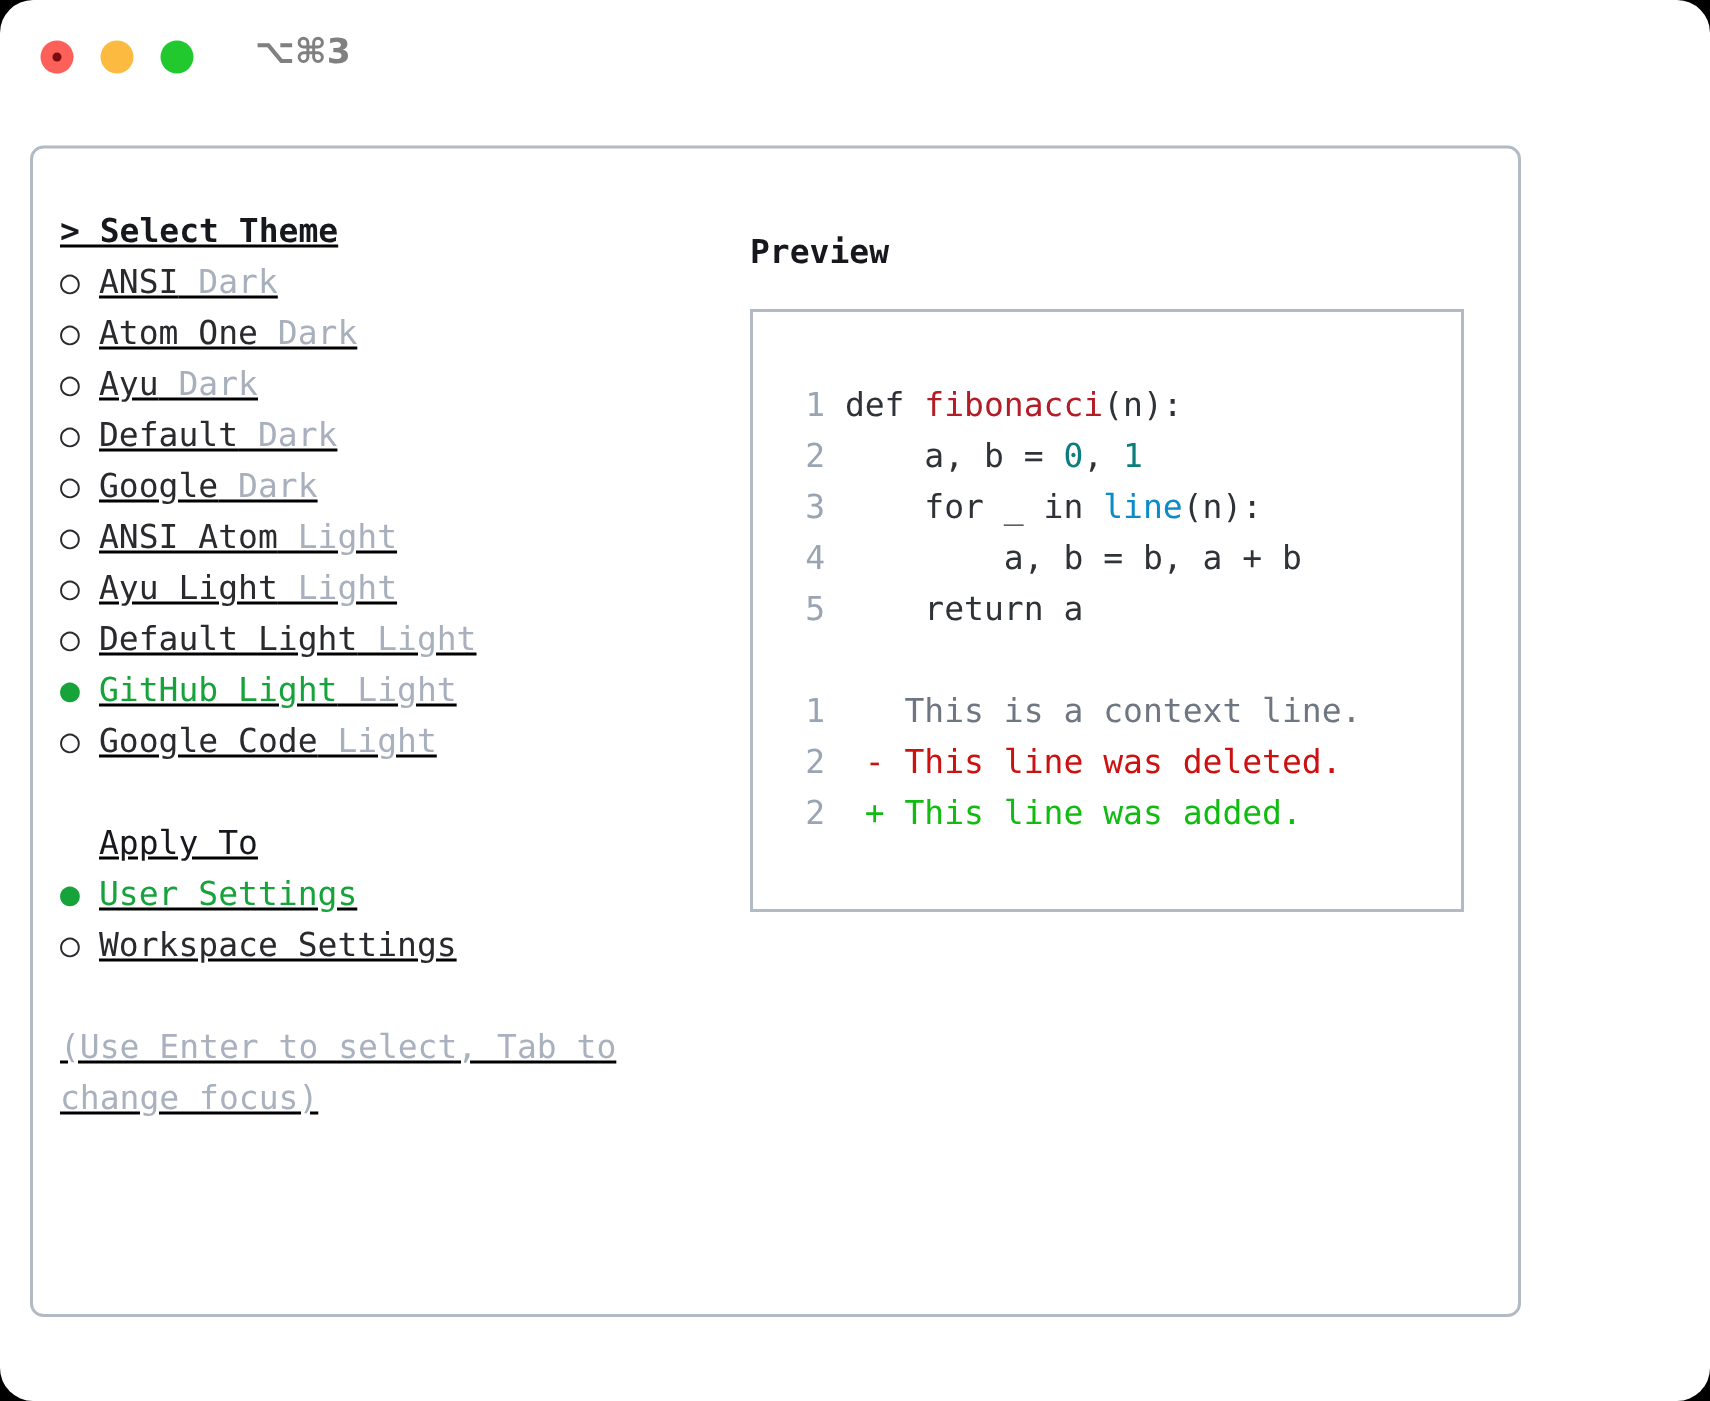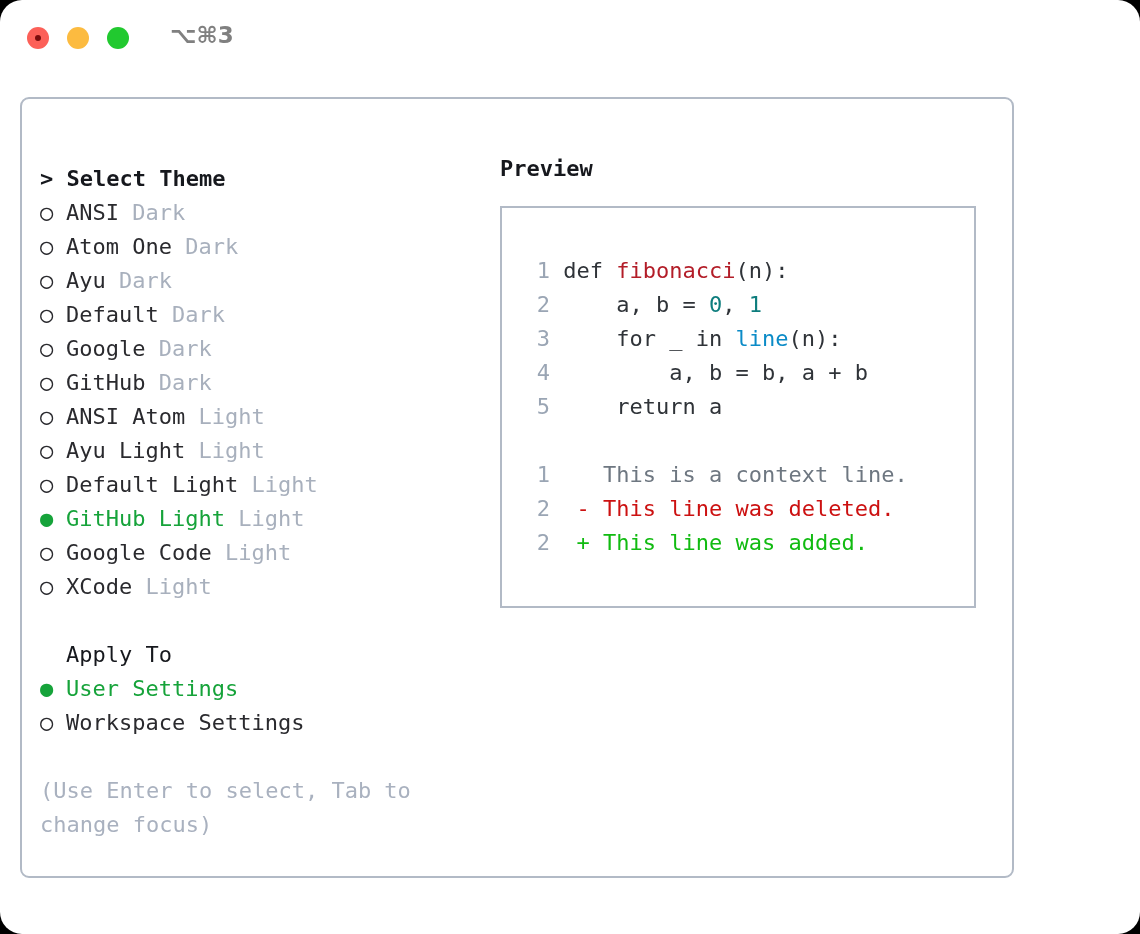--- a/index.html
+++ b/index.html
@@ -75,22 +75,23 @@
     border: 2px solid #b2bac6;
     border-radius: 9px;
     box-sizing: border-box;
     background: #ffffff;
   }
 
   
   .left-col {
     position: absolute;
     left: 18px;
-    top: 63px;
+    top: 39px;
     width: 440px;
+    text-decoration: underline;
   }
 
   .list-head {
     font-size: 22px;
     font-weight: 700;
     color: #16181d;
     line-height: 34px;
     white-space: pre;
   }
 
@@ -190,27 +191,25 @@
 
     <div class="left-col">
       <div class="list-head">&gt; Select Theme</div>
 
       <div id="theme-items">
           <div class="opt"><span class="marker">○</span><span class="name">ANSI</span><span class="tag"> Dark</span></div>
           <div class="opt"><span class="marker">○</span><span class="name">Atom One</span><span class="tag"> Dark</span></div>
           <div class="opt"><span class="marker">○</span><span class="name">Ayu</span><span class="tag"> Dark</span></div>
           <div class="opt"><span class="marker">○</span><span class="name">Default</span><span class="tag"> Dark</span></div>
           <div class="opt"><span class="marker">○</span><span class="name">Google</span><span class="tag"> Dark</span></div>
-          <div class="opt"><span class="marker">○</span><span class="name">GitHub</span><span class="tag"> Dark</span></div>
           <div class="opt"><span class="marker">○</span><span class="name">ANSI Atom</span><span class="tag"> Light</span></div>
           <div class="opt"><span class="marker">○</span><span class="name">Ayu Light</span><span class="tag"> Light</span></div>
           <div class="opt"><span class="marker">○</span><span class="name">Default Light</span><span class="tag"> Light</span></div>
           <div class="opt selected"><span class="marker">●</span><span class="name">GitHub Light</span><span class="tag"> Light</span></div>
           <div class="opt"><span class="marker">○</span><span class="name">Google Code</span><span class="tag"> Light</span></div>
-          <div class="opt"><span class="marker">○</span><span class="name">XCode</span><span class="tag"> Light</span></div>
         </div>
 
       <div class="spacer-line"></div>
 
       <div class="group-head">Apply To</div>
 
       <div id="apply-items">
           <div class="opt selected"><span class="marker">●</span><span class="name">User Settings</span></div>
           <div class="opt"><span class="marker">○</span><span class="name">Workspace Settings</span></div>
         </div>

